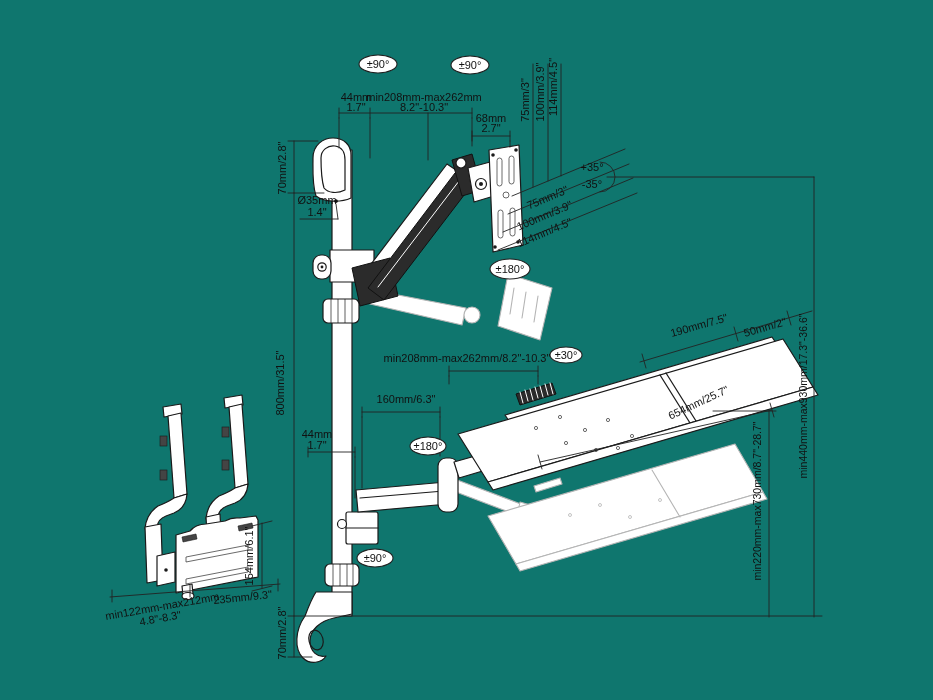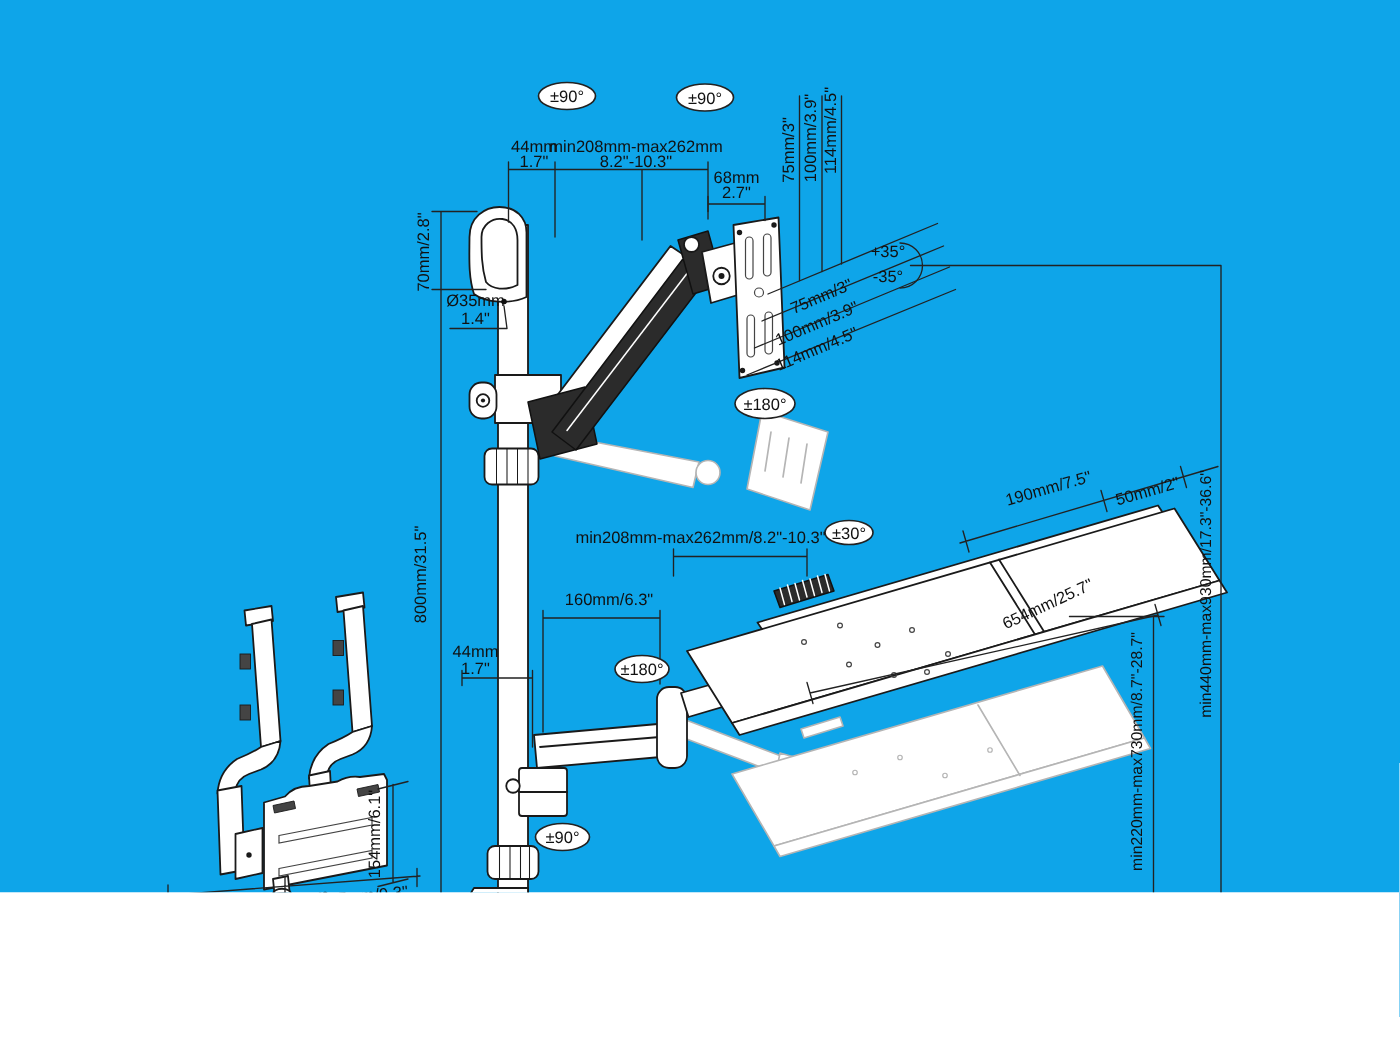--- a/index.html
+++ b/index.html
@@ -1,16 +1,16 @@
 <!DOCTYPE html>
 <html><head>
 <meta charset="utf-8">
 <style>
   html,body{margin:0;padding:0;background:#fff;}
-  .stage{position:relative;width:933px;height:595px;background:#0ea5e9;overflow:hidden;
+  .stage{position:relative;width:933px;height:700px;background:#0f766e;overflow:hidden;
          font-family:"Liberation Sans", sans-serif;}
   svg{display:block;}
   .ln   {fill:none;stroke:#1a1a1a;stroke-width:1.2;stroke-linejoin:round;stroke-linecap:round;}
   .fw   {fill:#ffffff;stroke:#1a1a1a;stroke-width:1.2;stroke-linejoin:round;}
   .fd   {fill:#2b2b2b;stroke:#111;stroke-width:1;stroke-linejoin:round;}
   .hl   {fill:none;stroke:#fff;stroke-width:1;stroke-linecap:round;}
   .ghost{fill:#ffffff;stroke:#b5b5b5;stroke-width:1.1;stroke-linejoin:round;}
   .gln  {fill:none;stroke:#b5b5b5;stroke-width:1.1;stroke-linecap:round;}
   .dim  {fill:none;stroke:#222;stroke-width:0.9;stroke-linecap:round;}
   .oval {fill:#fff;stroke:#222;stroke-width:1.1;}

